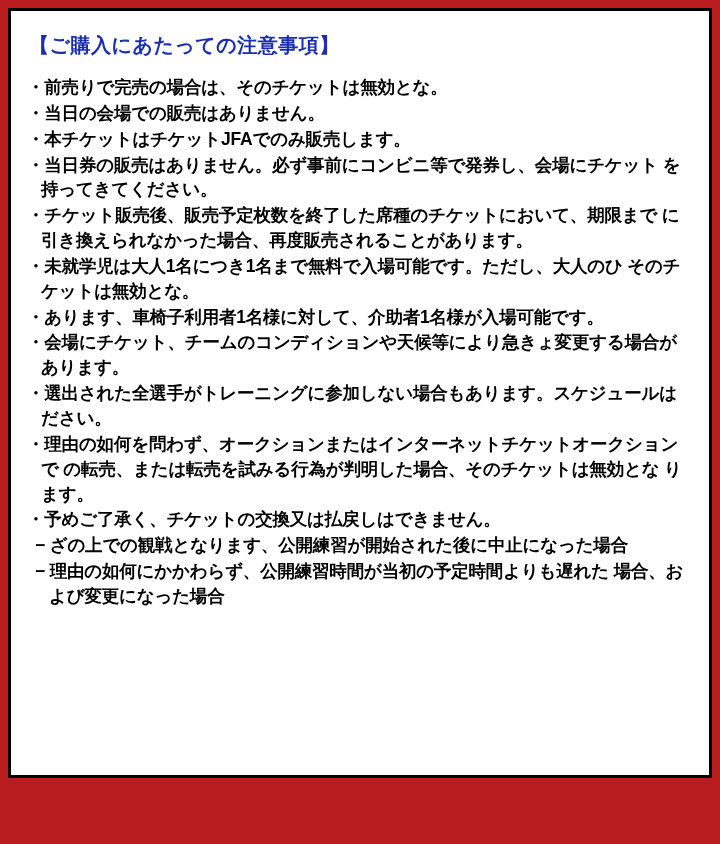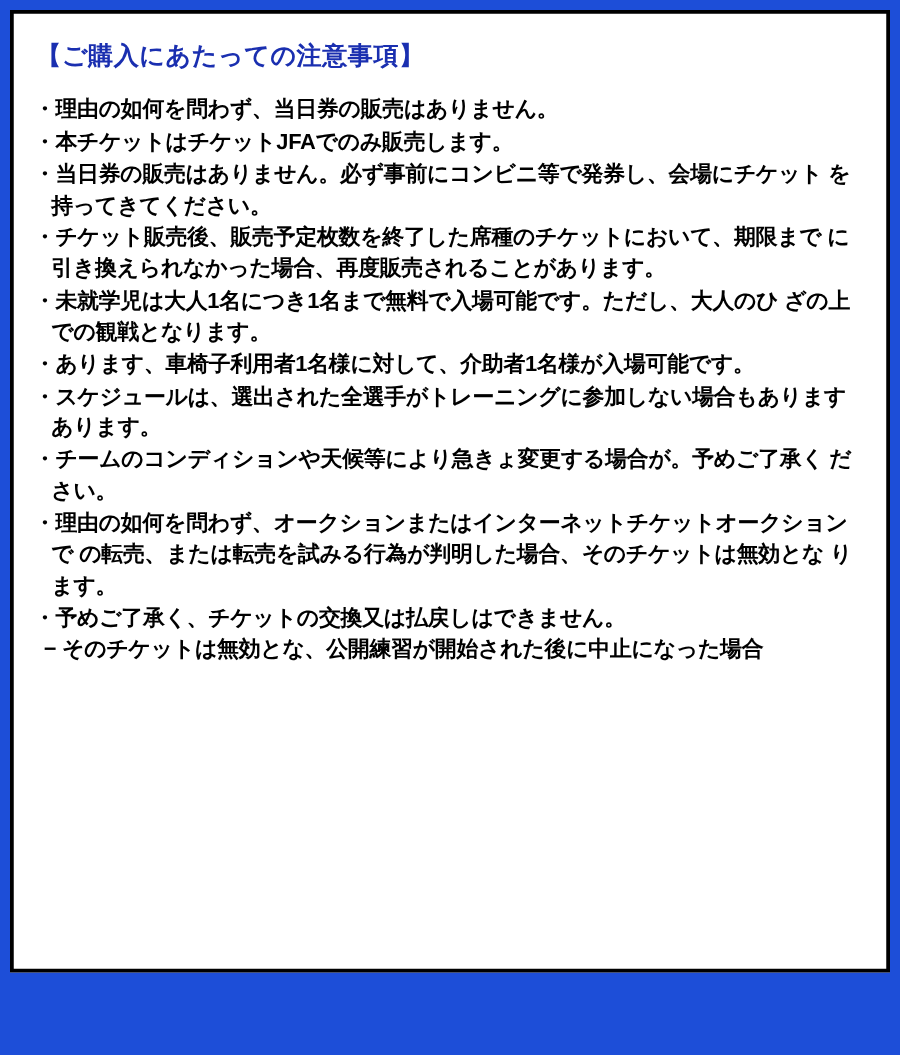--- a/index.html
+++ b/index.html
@@ -11,21 +11,21 @@
     width: 720px;
     height: 844px;
     font-family: "Liberation Sans", "DejaVu Sans", sans-serif;
     color: #000000;
   }
   .page {
     position: relative;
     width: 720px;
     height: 844px;
     box-sizing: border-box;
-    background: #1d4ed8;
+    background: #b91c1c;
   }
   .notice-box {
     position: absolute;
     left: 8px;
     top: 8px;
     width: 704px;
     height: 770px;
     box-sizing: border-box;
     border: 3px solid #000000;
     background: #ffffff;
@@ -58,26 +58,28 @@
     text-indent: -14px;
   }
 </style>
 </head>
 <body>
 
 <div class="page">
   <div class="notice-box">
     <div class="notice-title">【ご購入にあたっての注意事項】</div>
     <ul class="notice-list">
-      <li class="notice-item">・理由の如何を問わず、当日券の販売はありません。</li>
+      <li class="notice-item">・前売りで完売の場合は、そのチケットは無効とな。</li>
+      <li class="notice-item">・当日の会場での販売はありません。</li>
       <li class="notice-item">・本チケットはチケットJFAでのみ販売します。</li>
       <li class="notice-item">・当日券の販売はありません。必ず事前にコンビニ等で発券し、会場にチケット を持ってきてください。</li>
       <li class="notice-item">・チケット販売後、販売予定枚数を終了した席種のチケットにおいて、期限まで に引き換えられなかった場合、再度販売されることがあります。</li>
-      <li class="notice-item">・未就学児は大人1名につき1名まで無料で入場可能です。ただし、大人のひ ざの上での観戦となります。</li>
+      <li class="notice-item">・未就学児は大人1名につき1名まで無料で入場可能です。ただし、大人のひ そのチケットは無効とな。</li>
       <li class="notice-item">・あります、車椅子利用者1名様に対して、介助者1名様が入場可能です。</li>
-      <li class="notice-item">・スケジュールは、選出された全選手がトレーニングに参加しない場合もあります あります。</li>
-      <li class="notice-item">・チームのコンディションや天候等により急きょ変更する場合が。予めご了承く ださい。</li>
+      <li class="notice-item">・会場にチケット、チームのコンディションや天候等により急きょ変更する場合が あります。</li>
+      <li class="notice-item">・選出された全選手がトレーニングに参加しない場合もあります。スケジュールは ださい。</li>
       <li class="notice-item">・理由の如何を問わず、オークションまたはインターネットチケットオークションで の転売、または転売を試みる行為が判明した場合、そのチケットは無効とな ります。</li>
       <li class="notice-item">・予めご了承く、チケットの交換又は払戻しはできません。</li>
-      <li class="notice-item sub">− そのチケットは無効とな、公開練習が開始された後に中止になった場合</li>
+      <li class="notice-item sub">− ざの上での観戦となります、公開練習が開始された後に中止になった場合</li>
+      <li class="notice-item sub">− 理由の如何にかかわらず、公開練習時間が当初の予定時間よりも遅れた 場合、および変更になった場合</li>
     </ul>
   </div>
 </div>
 
 </body></html>

